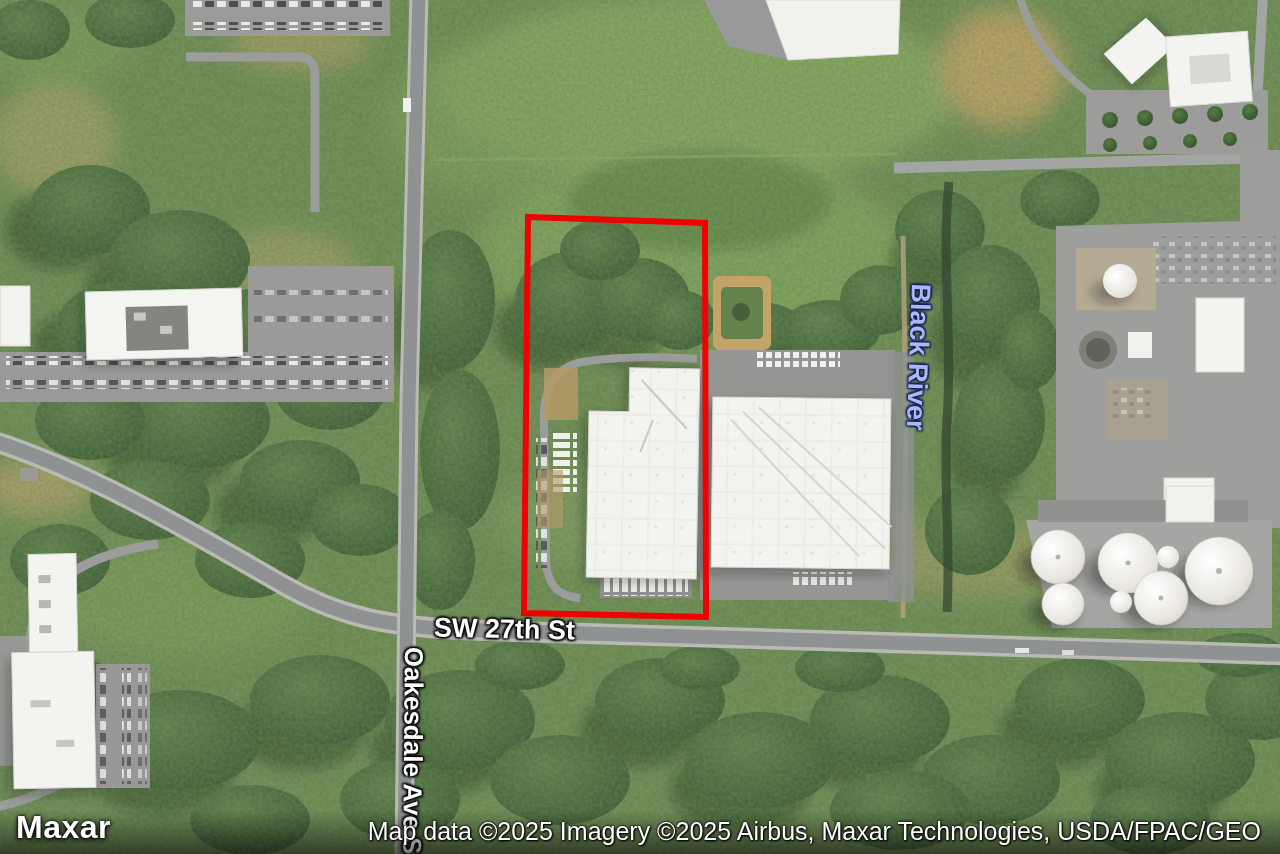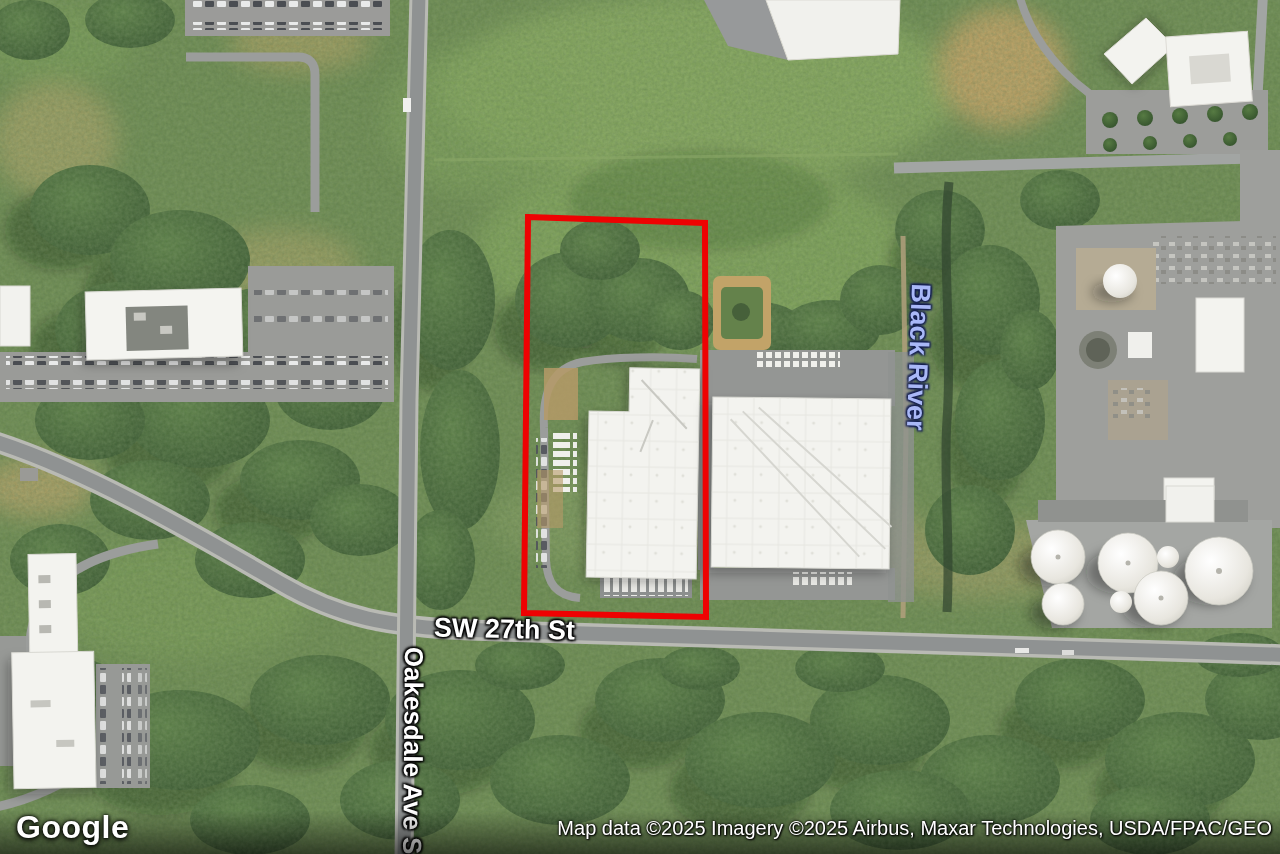--- a/index.html
+++ b/index.html
@@ -9,21 +9,21 @@
     text-shadow:-1.5px -1.5px 2px rgba(0,0,0,.85),1.5px -1.5px 2px rgba(0,0,0,.85),
                 -1.5px 1.5px 2px rgba(0,0,0,.85),1.5px 1.5px 2px rgba(0,0,0,.85),0 0 4px rgba(0,0,0,.65);}
   .lbl-sw27{left:434px;top:614px;font-size:27px;transform:rotate(1.2deg);}
   .lbl-oakesdale{left:429px;top:647px;font-size:26px;transform:rotate(90.5deg);transform-origin:0 0;}
   .lbl-river{left:936px;top:284px;font-size:27px;transform:rotate(92deg);transform-origin:0 0;
     color:#a9b8f7;
     text-shadow:-1.5px -1.5px 2px rgba(18,28,80,.9),1.5px -1.5px 2px rgba(18,28,80,.9),
                 -1.5px 1.5px 2px rgba(18,28,80,.9),1.5px 1.5px 2px rgba(18,28,80,.9),0 0 4px rgba(255,255,255,.35);}
   .google-logo{position:absolute;left:16px;bottom:8px;font-size:32px;font-weight:bold;letter-spacing:.5px;color:#fff;
     text-shadow:0 0 5px rgba(0,0,0,.9),0 2px 5px rgba(0,0,0,.85),0 0 2px rgba(0,0,0,.9);}
-  .attribution{position:absolute;right:8px;top:817px;font-size:20px;color:#fff;white-space:nowrap;
+  .attribution{position:absolute;right:19px;top:817px;font-size:25px;color:#fff;white-space:nowrap;
     text-shadow:0 0 2px #000,0 0 3px #000,1px 1px 2px #000;}
   .bottom-scrim{position:absolute;left:0;right:0;bottom:0;height:44px;
     background:linear-gradient(to top,rgba(0,0,0,.55),rgba(0,0,0,0));pointer-events:none;}
 </style>
 </head>
 <body>
 
 <div class="stage">
 
   <svg width="1280" height="854" viewBox="0 0 1280 854">
@@ -349,15 +349,15 @@
     </g>
 
     <polygon points="528,217 705,223 706,617 524,613" fill="none" stroke="#ee0202" stroke-width="6"></polygon>
   </svg>
 
   <div class="maplabel lbl-sw27">SW 27th St</div>
   <div class="maplabel lbl-oakesdale">Oakesdale Ave S</div>
   <div class="maplabel lbl-river">Black River</div>
 
   <div class="bottom-scrim"></div>
-  <div class="google-logo">Google</div>
+  <div class="google-logo">Maxar</div>
   <div class="attribution">Map data ©2025 Imagery ©2025 Airbus, Maxar Technologies, USDA/FPAC/GEO</div>
 </div>
 
 </body></html>

